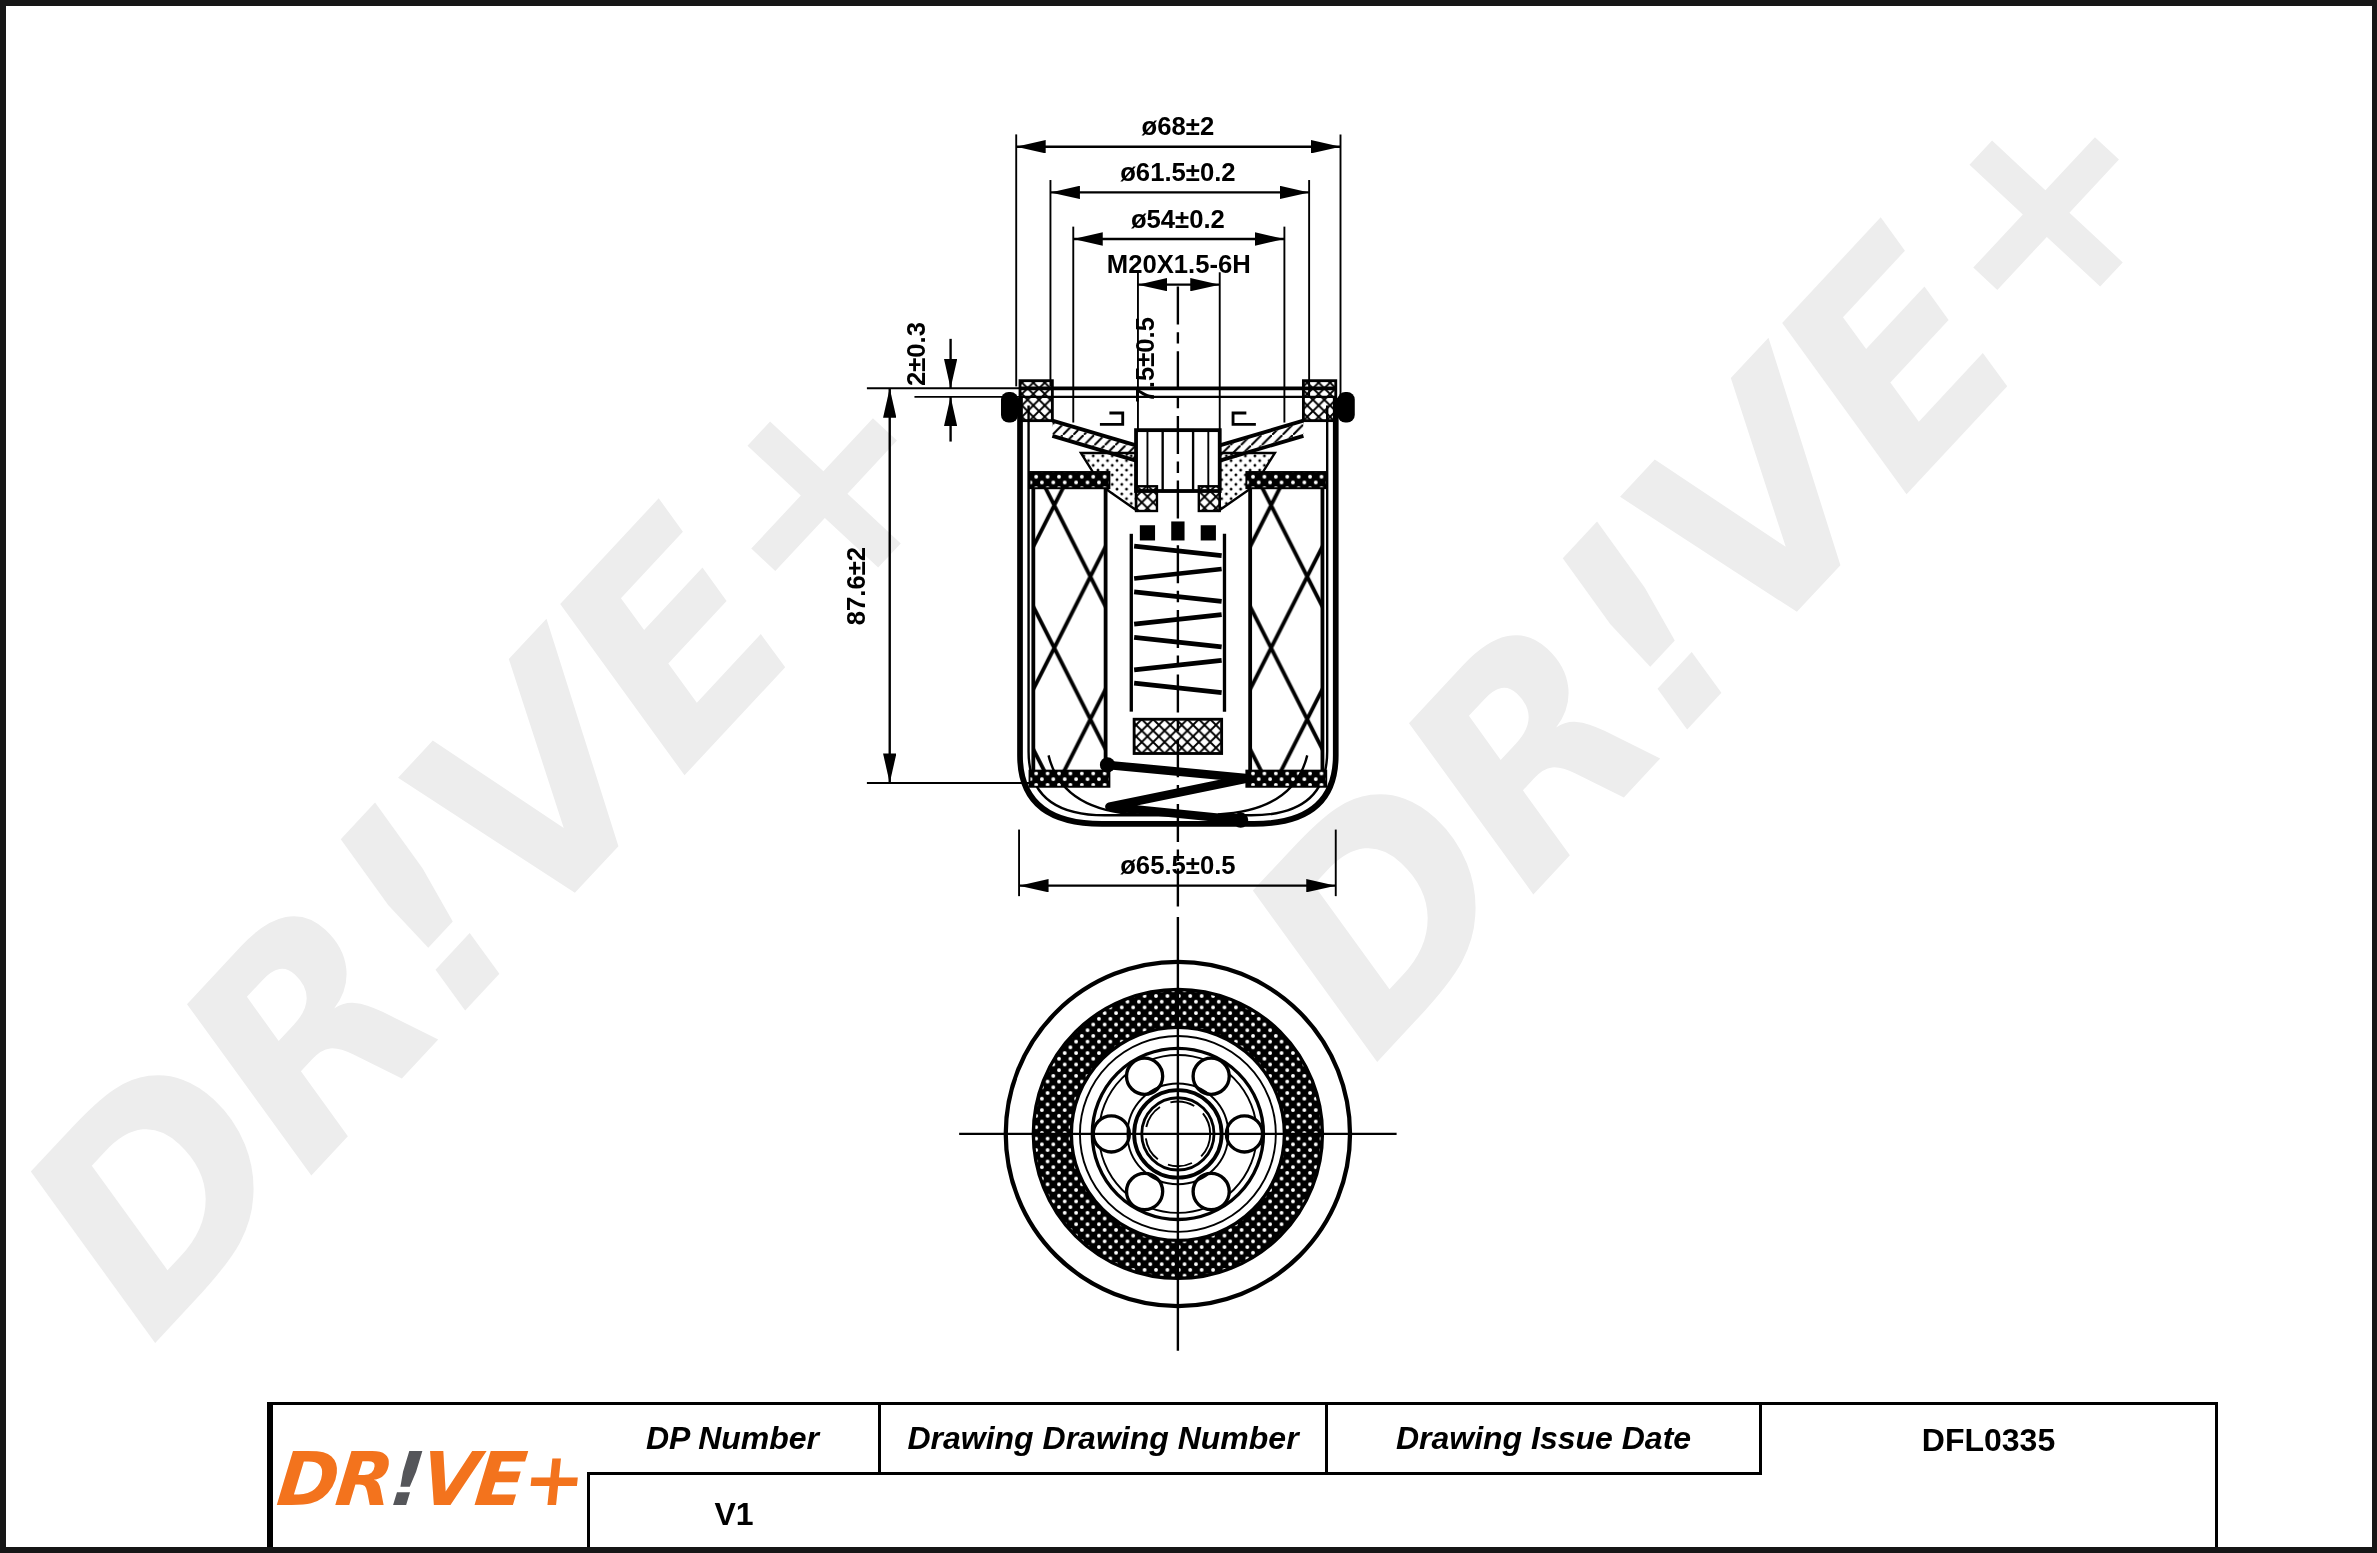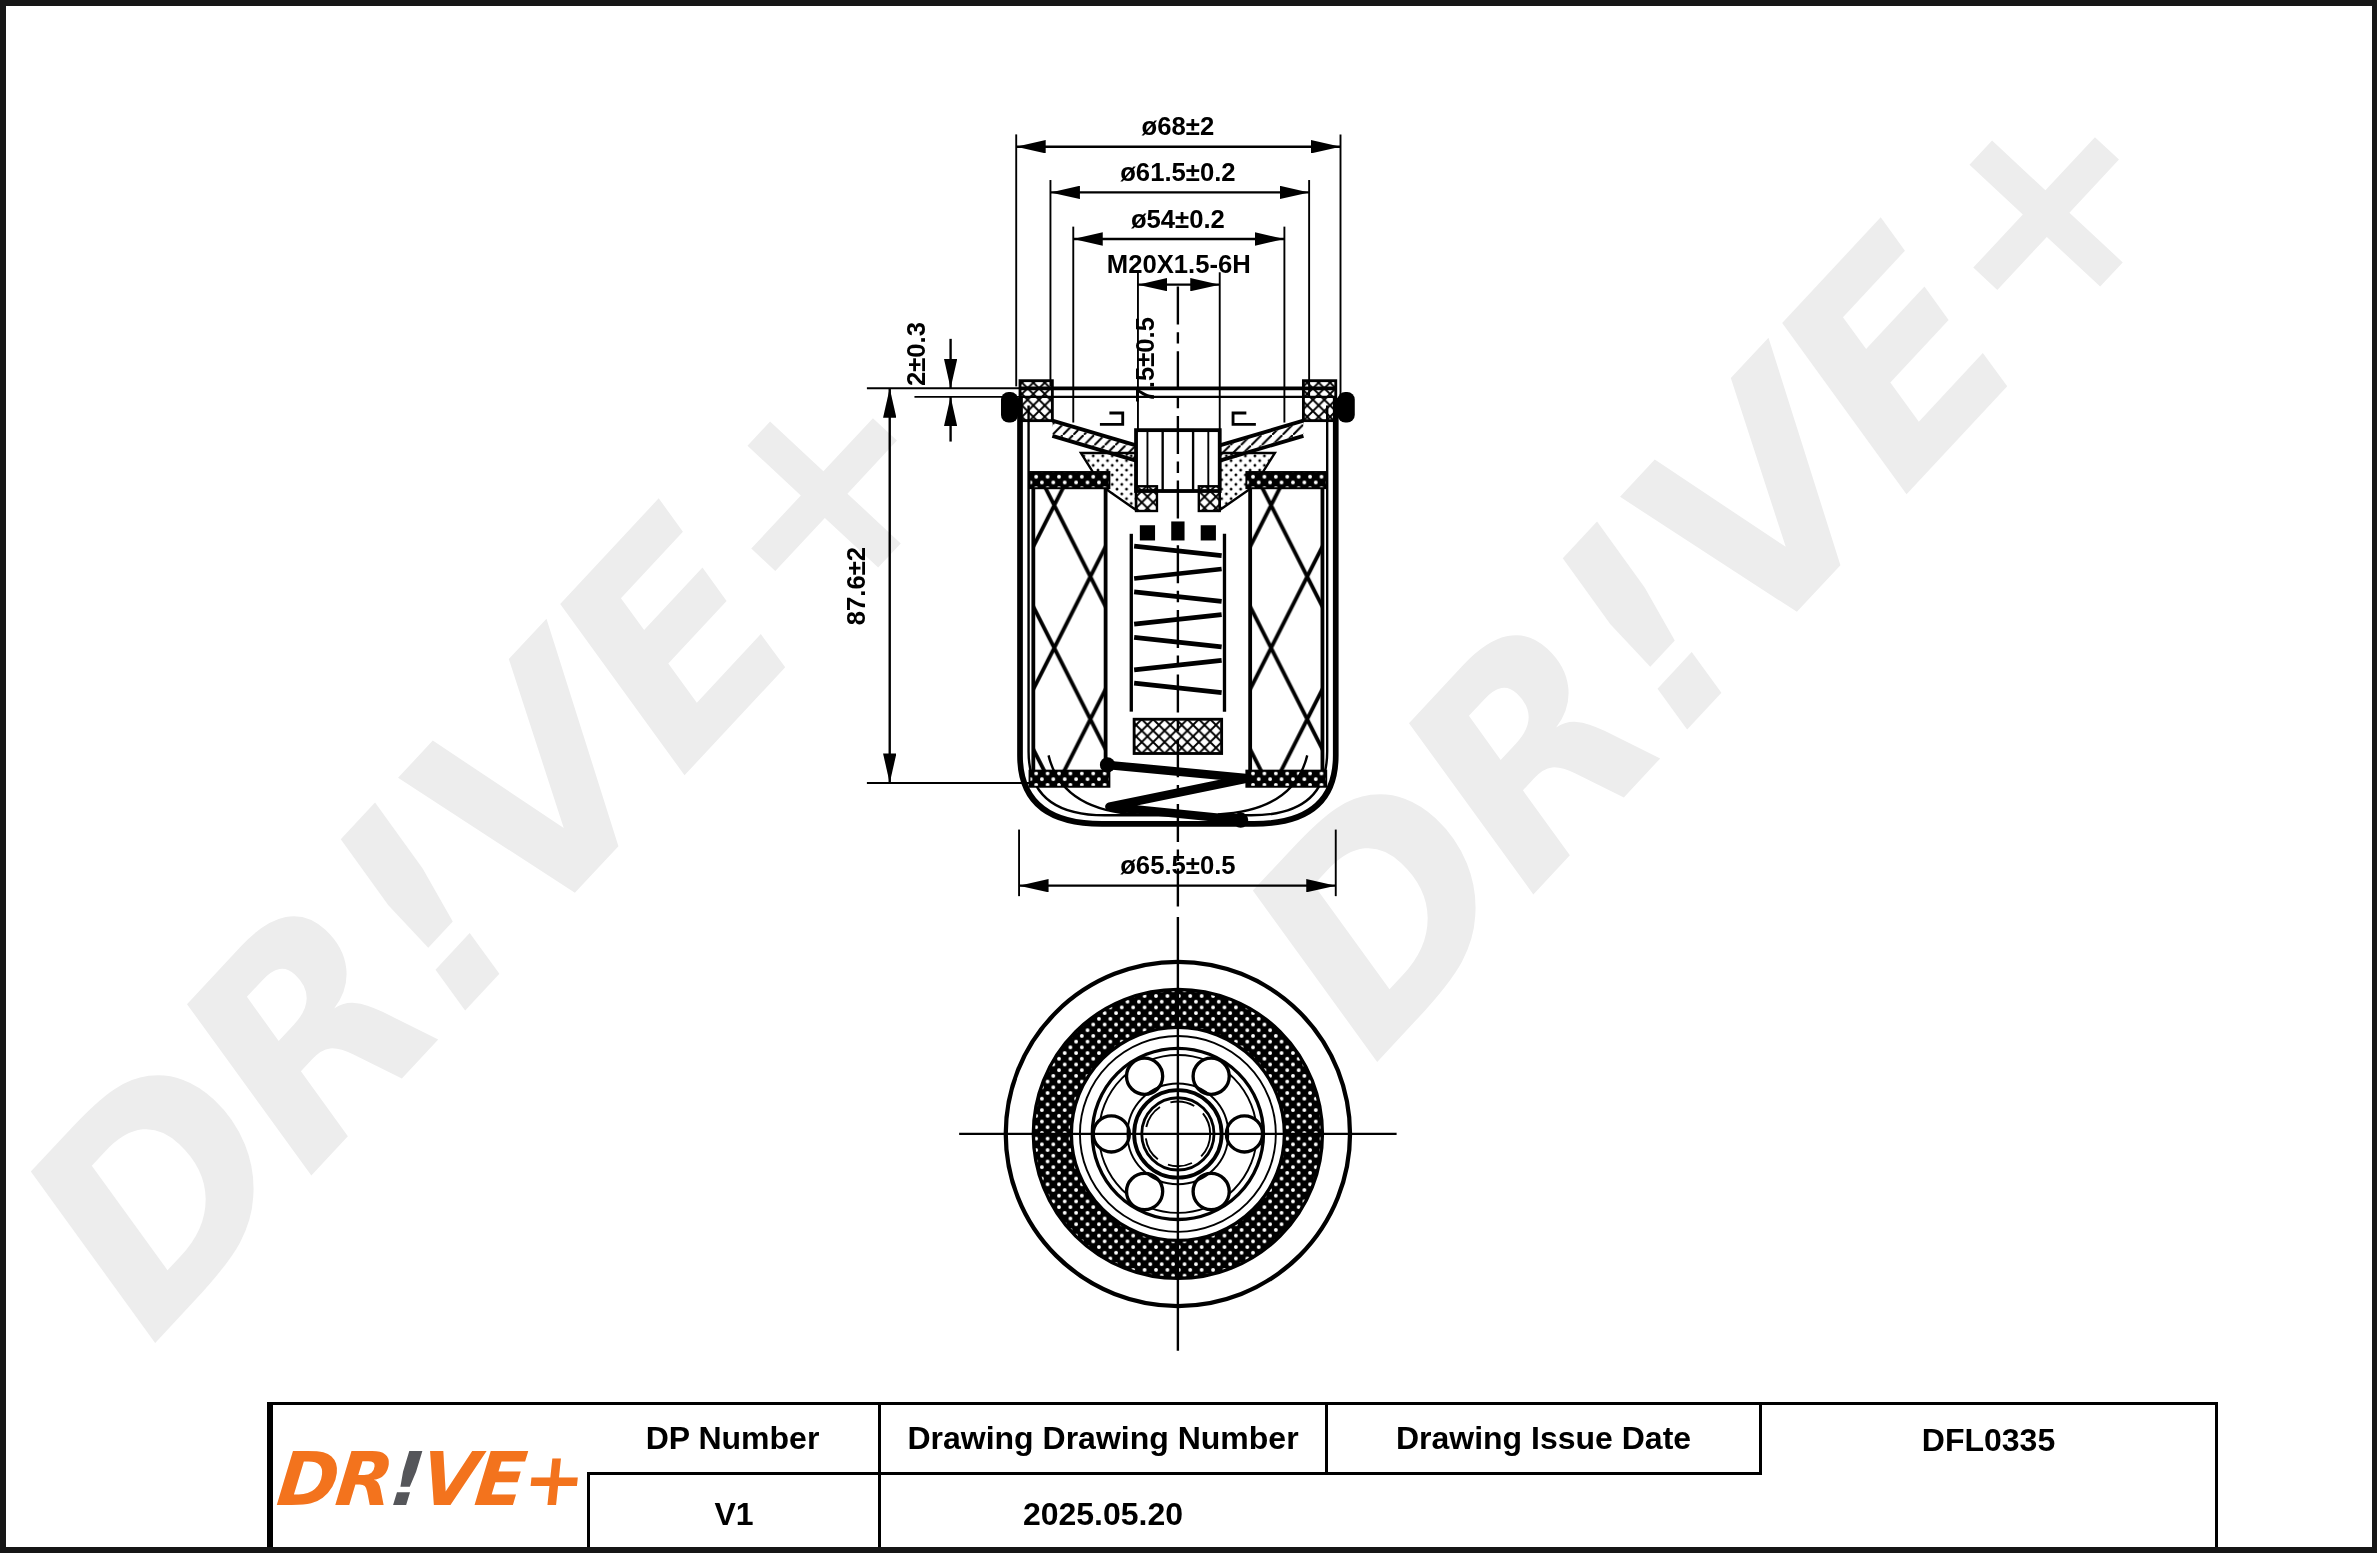--- a/index.html
+++ b/index.html
@@ -50,21 +50,21 @@
     grid-template-columns:317px 291px 447px 434px 1fr;
     grid-template-rows:70px 1fr;
   }
   .cell{
     display:flex;align-items:center;justify-content:center;
     font-weight:bold;font-size:32px;color:#000;
     box-sizing:border-box;
     background:#fff;
   }
   .cell.bl{border-left:3.8px solid #000;}
-  .cell.hb{border-bottom:3.8px solid #000;}
+  .cell.hb{border-bottom:3.8px solid #000;font-style:italic;}
   .logo-cell{
     grid-row:1 / span 2;
     display:flex;align-items:center;justify-content:center;
     border-left:3.8px solid #000;
     background:#fff;
   }
   .logo{
     font-family:"DejaVu Sans", sans-serif;
     font-style:italic;
     font-weight:800;
@@ -245,16 +245,15 @@
     <div class="cell hb">DP Number</div>
     <div class="cell hb bl">Drawing Drawing Number</div>
     <div class="cell hb bl">Drawing Issue Date</div>
     <div class="logo-cell">
       <div class="logo">
         <span id="logo-p1" style="color: rgb(243, 115, 29);">DR</span><span id="logo-p2" style="color: rgb(85, 86, 90);">!</span><span id="logo-p3" style="color: rgb(243, 115, 29);">VE+</span>
       </div>
     </div>
     <div class="cell bl">DFL0335</div>
     <div class="cell bl">V1</div>
-    <div class="cell bl">2025.05.20</div>
   </div>
 </div>
 
 
 </body></html>

